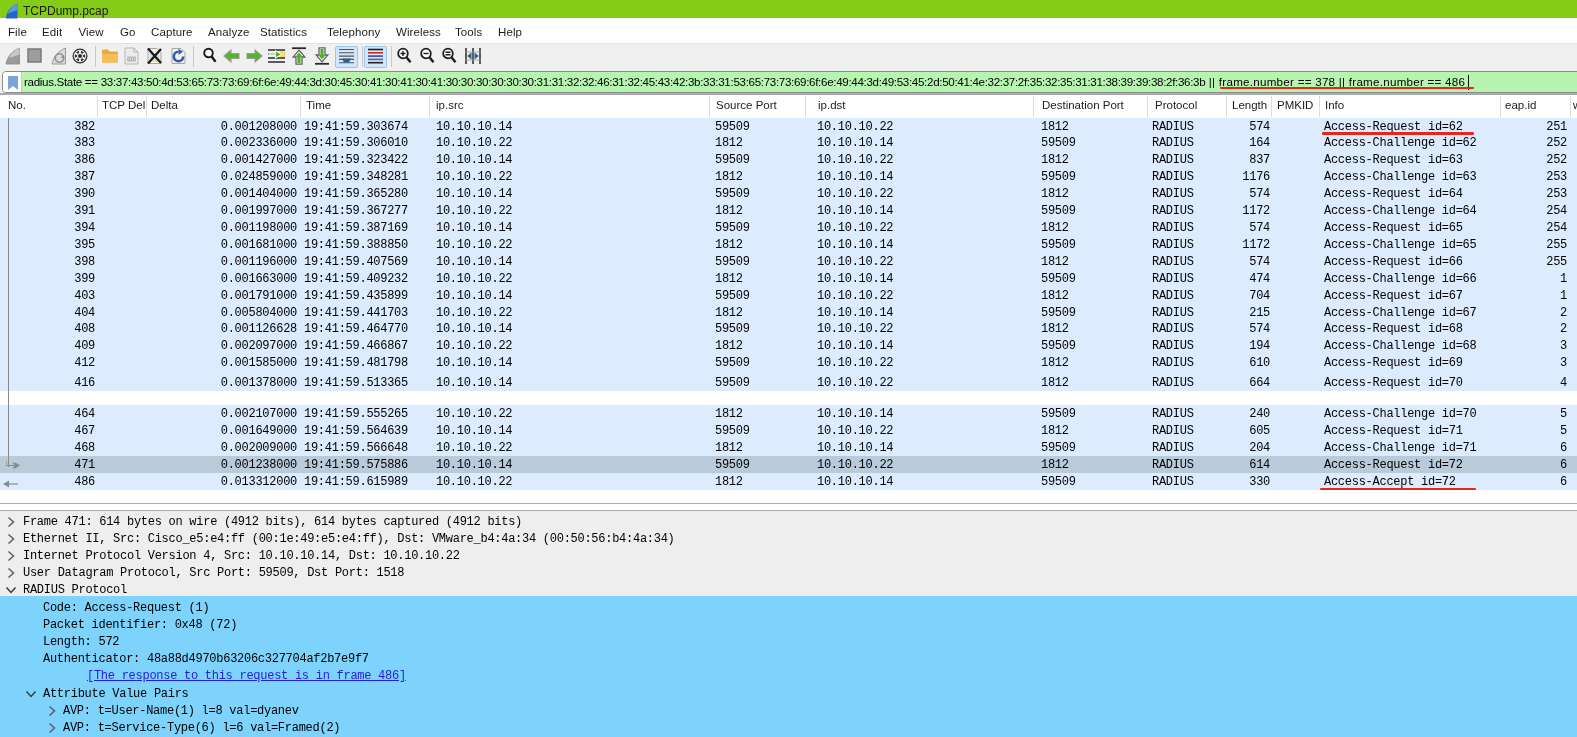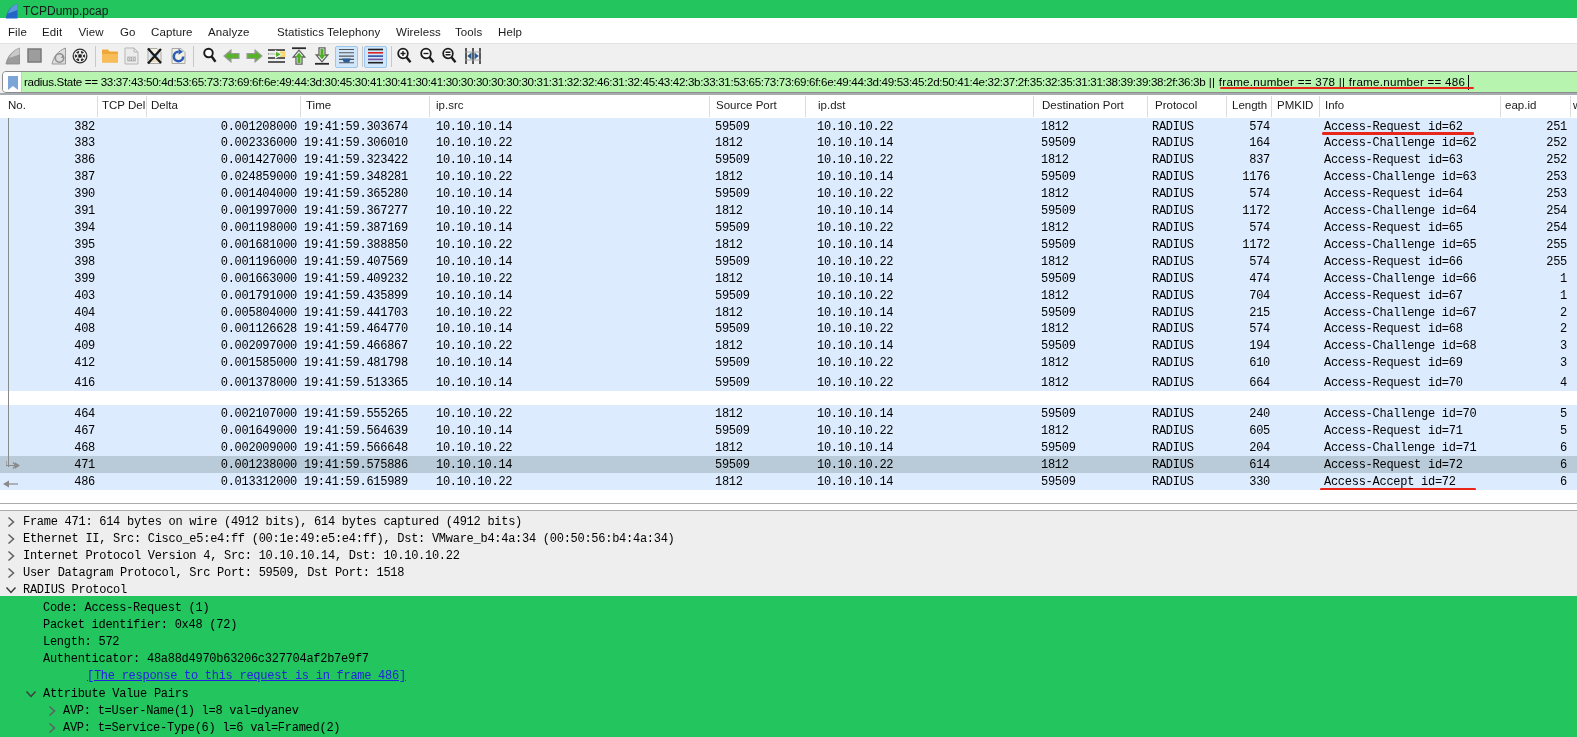--- a/index.html
+++ b/index.html
@@ -1,17 +1,17 @@
 <!DOCTYPE html>
 <html><head><meta charset="utf-8">
 <style>
 * { margin:0; padding:0; box-sizing:border-box; }
 html,body { width:1577px; height:737px; overflow:hidden; background:#ffffff;
   font-family:"Liberation Sans", sans-serif; }
-#titlebar { position:absolute; left:0; top:0; width:1577px; height:18px; background:#22c55e; }
+#titlebar { position:absolute; left:0; top:0; width:1577px; height:18px; background:#84cc16; }
 #title-text { position:absolute; left:23px; top:3.5px; font-size:12px; color:#1b1b1b; }
 #menubar { position:absolute; left:0; top:22px; width:1577px; height:21px; background:#ffffff; }
 .mi { position:absolute; top:4px; font-size:11.5px; color:#1b1b1b; letter-spacing:0.1px; }
 #toolbar { position:absolute; left:0; top:43px; width:1577px; height:25px; background:#f1f0f0; border-top:1px solid #e3e2e2; }
 #filterzone { position:absolute; left:0; top:68px; width:1577px; height:27px; background:#f1f0f0; }
 #filterbox { position:absolute; left:2px; top:2.5px; width:1585px; height:22px; border:1px solid #8c8c8c; border-radius:4px; background:#b7f4b0; overflow:hidden; }
 #bookcell { position:absolute; left:0; top:0; width:19px; height:22px; background:#ffffff; border-right:1px solid #c9c9c9; }
 #ftext { position:absolute; left:21px; top:3px; font-size:11.6px; color:#000; white-space:pre; }
 #fcursor { position:absolute; top:3px; width:1px; height:15px; background:#000; }
 .redline { position:absolute; background:#e8271a; border-radius:1.2px; }
@@ -28,21 +28,21 @@
 .c-src   { left:436px; }
 .c-sport { left:715px; }
 .c-dst   { left:817px; }
 .c-dport { left:1041px; }
 .c-proto { left:1152px; }
 .c-len   { left:1100px; width:170px; text-align:right; }
 .c-info  { left:1324px; }
 .c-eap   { left:1400px; width:167px; text-align:right; }
 #indline { position:absolute; left:8px; top:118px; width:1px; height:349px; background:#8a8a8a; }
 #splitzone { position:absolute; left:0; top:490px; width:1577px; height:21px; background:#ffffff; }
-#details { position:absolute; left:0; top:511px; width:1577px; height:226px; background:#22c55e; font-family:"Liberation Mono", monospace; }
+#details { position:absolute; left:0; top:511px; width:1577px; height:226px; background:#7dd3fc; font-family:"Liberation Mono", monospace; }
 #dgray { position:absolute; left:0; top:0; width:1577px; height:85px; background:#efeeee; }
 .dline { position:absolute; left:0; width:1577px; height:17.2px; font-size:12px; letter-spacing:-0.27px; color:#000; white-space:pre; }
 .dline span { position:absolute; top:2px; }
 .lnk { color:#2222e0; text-decoration:underline;margin-left:44px; }
 svg { position:absolute; }
 </style></head>
 <body>
 <div id="titlebar">
 <svg width="18" height="18" style="left:3px;top:2px" viewBox="0 0 18 18">
   <path d="M14.5,1.5 C8,3.5 3.8,9 2.8,16.5 L14.5,16.5 Z" fill="#2565c7"></path>
@@ -50,21 +50,21 @@
 </svg>
 <div id="title-text">TCPDump.pcap</div>
 </div>
 <div id="menubar">
 <span class="mi" style="left:8px">File</span>
 <span class="mi" style="left:42px">Edit</span>
 <span class="mi" style="left:78.5px">View</span>
 <span class="mi" style="left:120px">Go</span>
 <span class="mi" style="left:151px">Capture</span>
 <span class="mi" style="left:208px">Analyze</span>
-<span class="mi" style="left:277px">Statistics</span>
+<span class="mi" style="left:260px">Statistics</span>
 <span class="mi" style="left:327px">Telephony</span>
 <span class="mi" style="left:396px">Wireless</span>
 <span class="mi" style="left:455px">Tools</span>
 <span class="mi" style="left:498px">Help</span>
 </div>
 <div id="toolbar">
     <svg width="17" height="18" style="left:4px;top:3px" viewBox="0 0 17 18">
       <path d="M15.5,1 C8,4 3.5,9.5 2,17 L15.5,17 Z" fill="#9c9c9c" stroke="#868686" stroke-width="0.8"></path>
       <path d="M15.5,1 C10.5,3.2 7,6.5 5,11 L15.5,7.5 Z" fill="#c9c9c9"></path>
     </svg>

